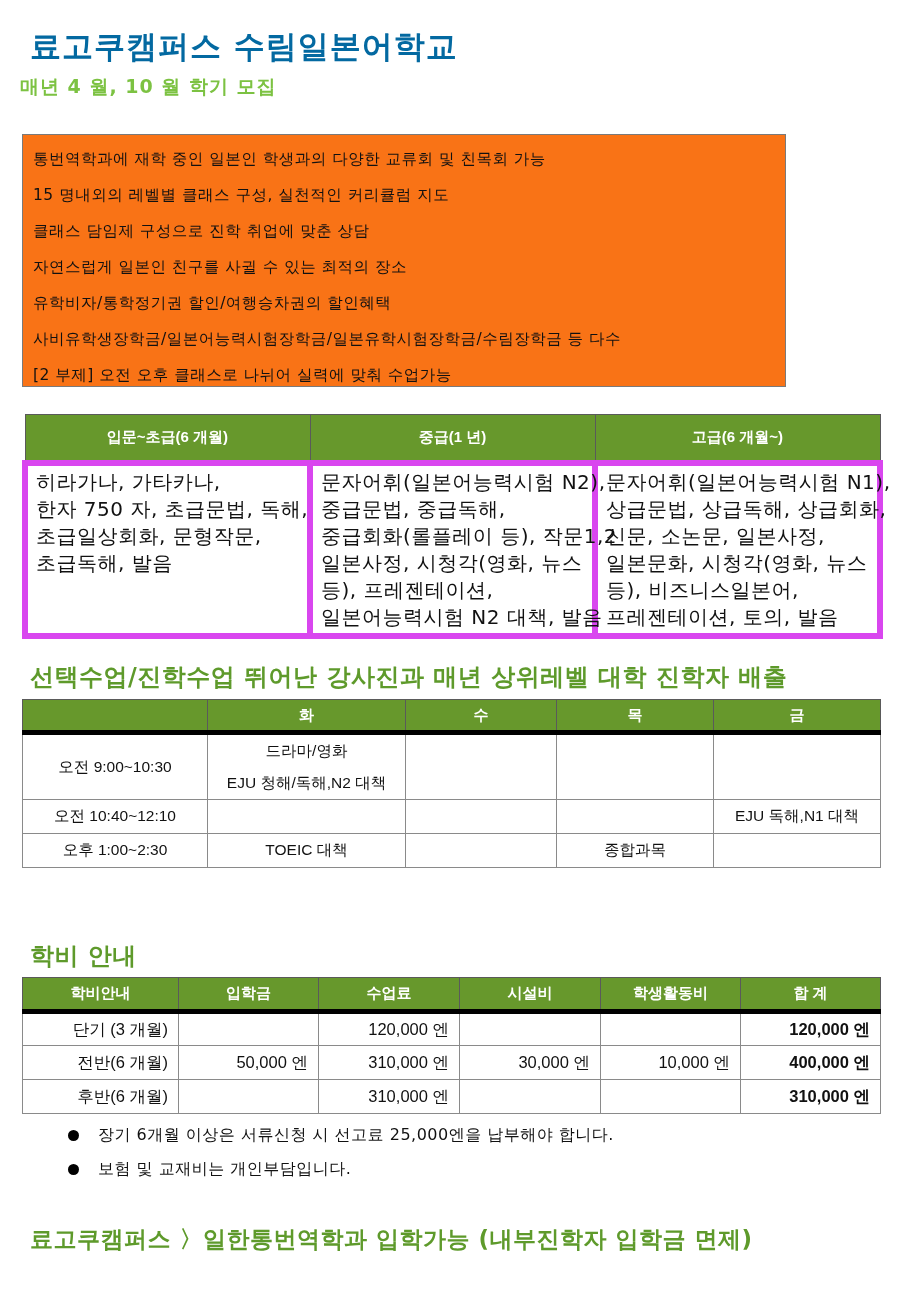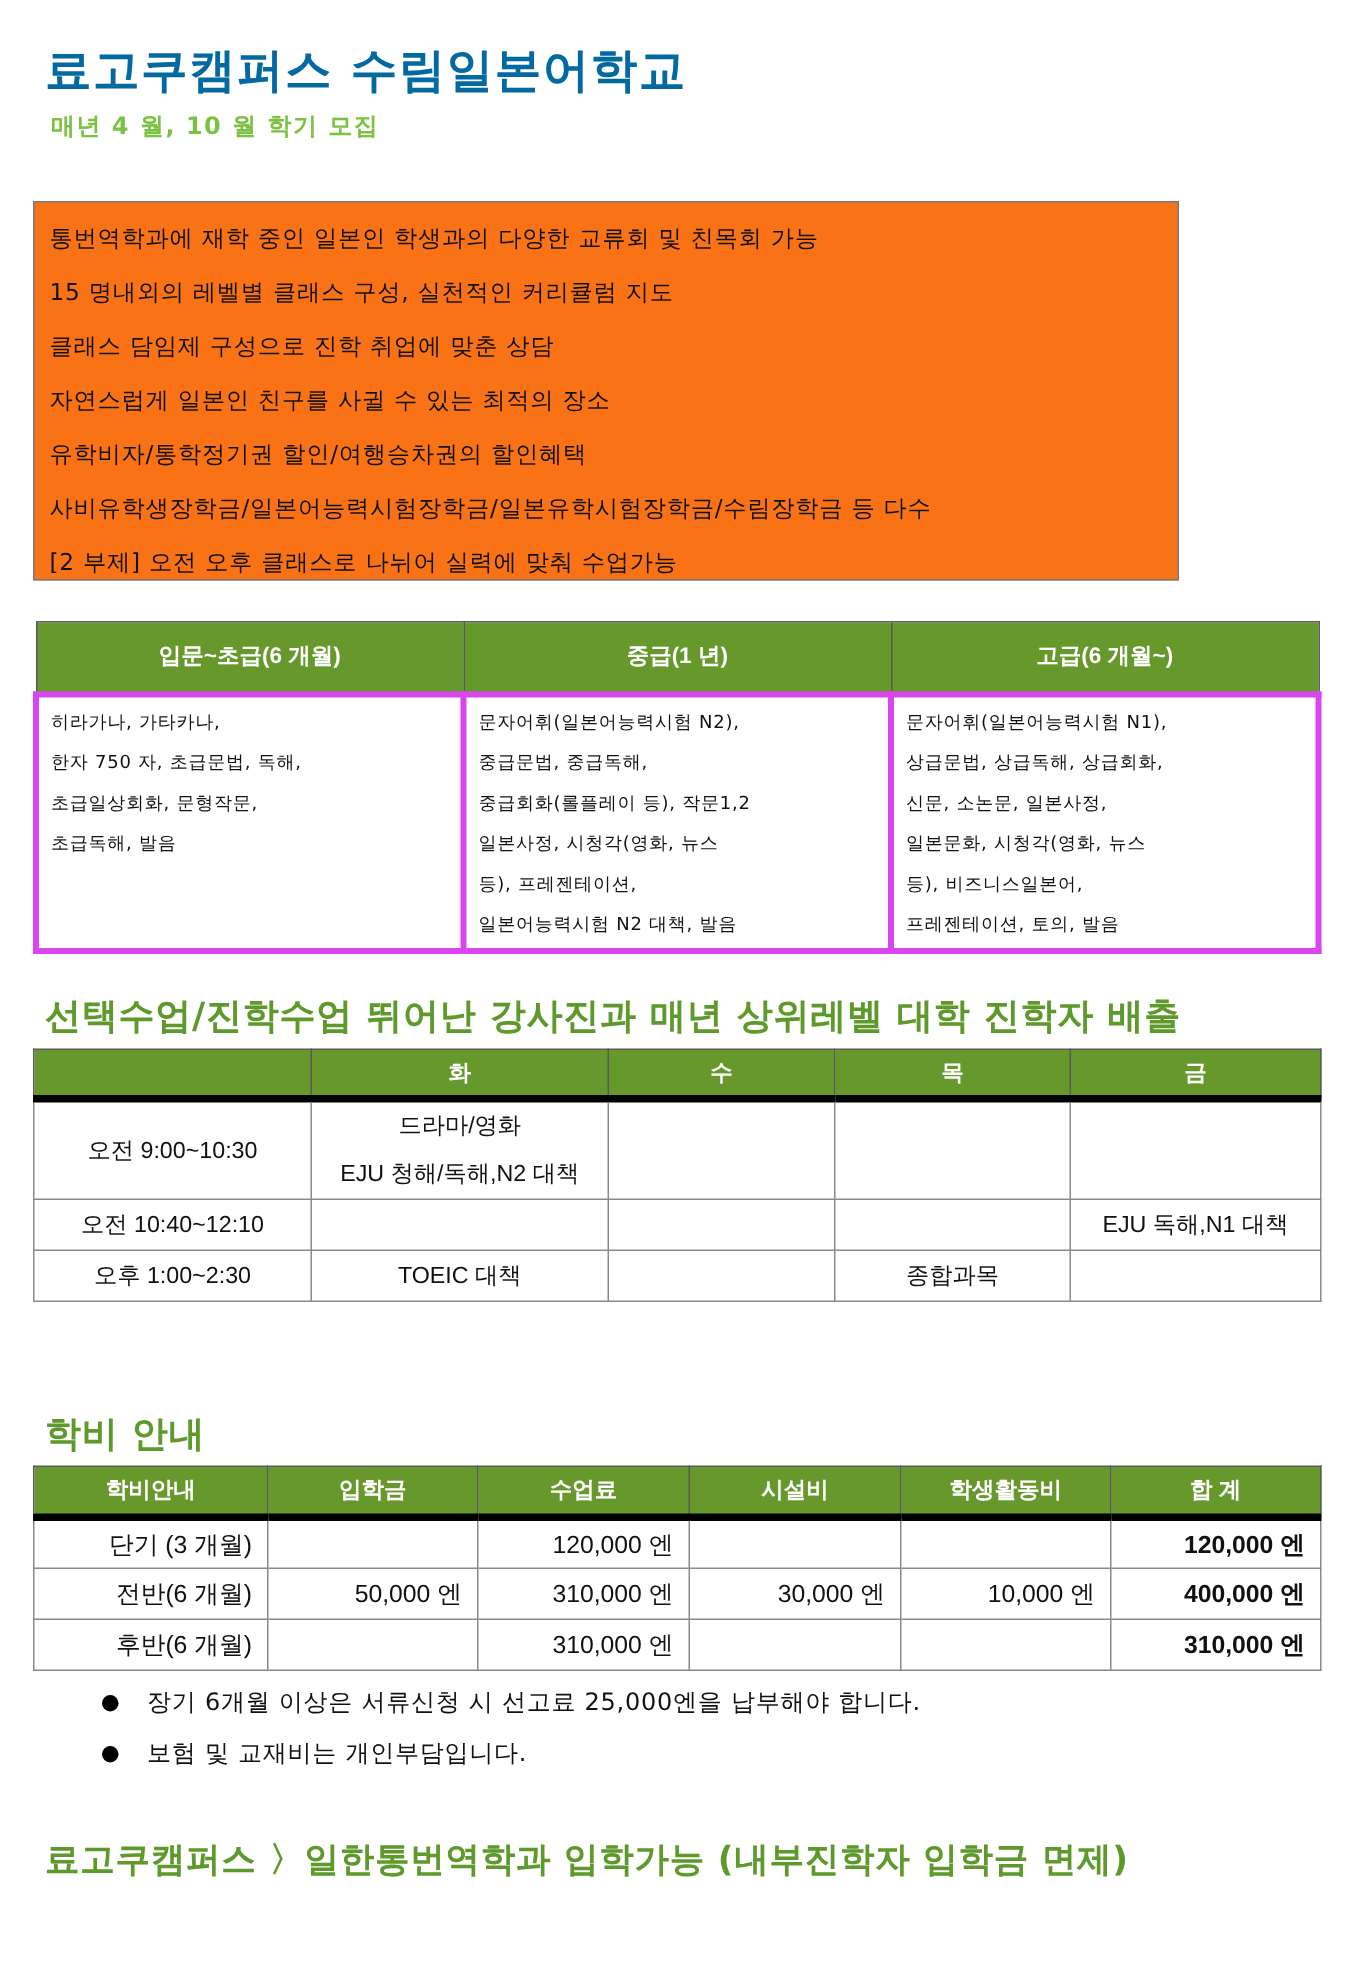--- a/index.html
+++ b/index.html
@@ -1,30 +1,30 @@
 <!DOCTYPE html>
 <html><head>
 <meta charset="utf-8">
 <style>
   * { box-sizing: border-box; margin: 0; padding: 0; }
   html, body { width: 900px; height: 1312px; background: #ffffff; }
   body { position: relative; font-family: "DejaVu Sans", "Liberation Sans", sans-serif; color: #111; overflow: hidden; }
 
   .title { position: absolute; left: 30px; top: 26px; font-size: 31px; font-weight: bold; color: #0369a1; letter-spacing: 1px; }
-  .subtitle { position: absolute; left: 34px; top: 74px; font-size: 16px; font-weight: bold; color: #7cc242; letter-spacing: 1px; }
+  .subtitle { position: absolute; left: 20px; top: 74px; font-size: 19px; font-weight: bold; color: #7cc242; letter-spacing: 1px; }
 
   .features { position: absolute; left: 22px; top: 134px; width: 764px; height: 253px; background: #f97316; border: 1px solid #7a7a7a; padding: 6px 0 0 10px; }
   .features .line { height: 36px; line-height: 36px; font-size: 15.5px; letter-spacing: 0.5px; white-space: nowrap; }
 
   table { border-collapse: collapse; position: absolute; table-layout: fixed; }
   th { background: #67982c; color: #ffffff; font-weight: bold; font-family: "Liberation Sans", sans-serif; }
 
   .levels { left: 22px; top: 414px; width: 855px; }
   .levels th { height: 48px; font-size: 15px; border: 1px solid #5a5a5a; }
-  .levels td { border: 4px solid #d946ef; vertical-align: top; padding: 3px 8px 2px 8px; font-size: 12px; line-height: 27px; letter-spacing: 0.5px; height: 164px; }
+  .levels td { border: 6px solid #d946ef; vertical-align: top; padding: 3px 8px 2px 8px; font-size: 20px; line-height: 27px; letter-spacing: 0.5px; height: 164px; }
   .levels td .l { display: block; white-space: nowrap; }
 
   .sec-title { position: absolute; left: 30px; font-size: 24px; font-weight: bold; color: #5e9a2b; letter-spacing: 0.5px; white-space: nowrap; }
 
   .schedule { left: 22px; top: 699px; width: 858px; }
   .schedule th { height: 33px; font-size: 15px; border: 1px solid #5a5a5a; border-bottom: 5px solid #000; }
   .schedule td { border: 1px solid #8a8a8a; text-align: center; font-family: "Liberation Sans", sans-serif; font-size: 15.5px; height: 34px; }
   .schedule td.tall { height: 66px; }
   .schedule td .l { display: block; line-height: 32px; }
 

